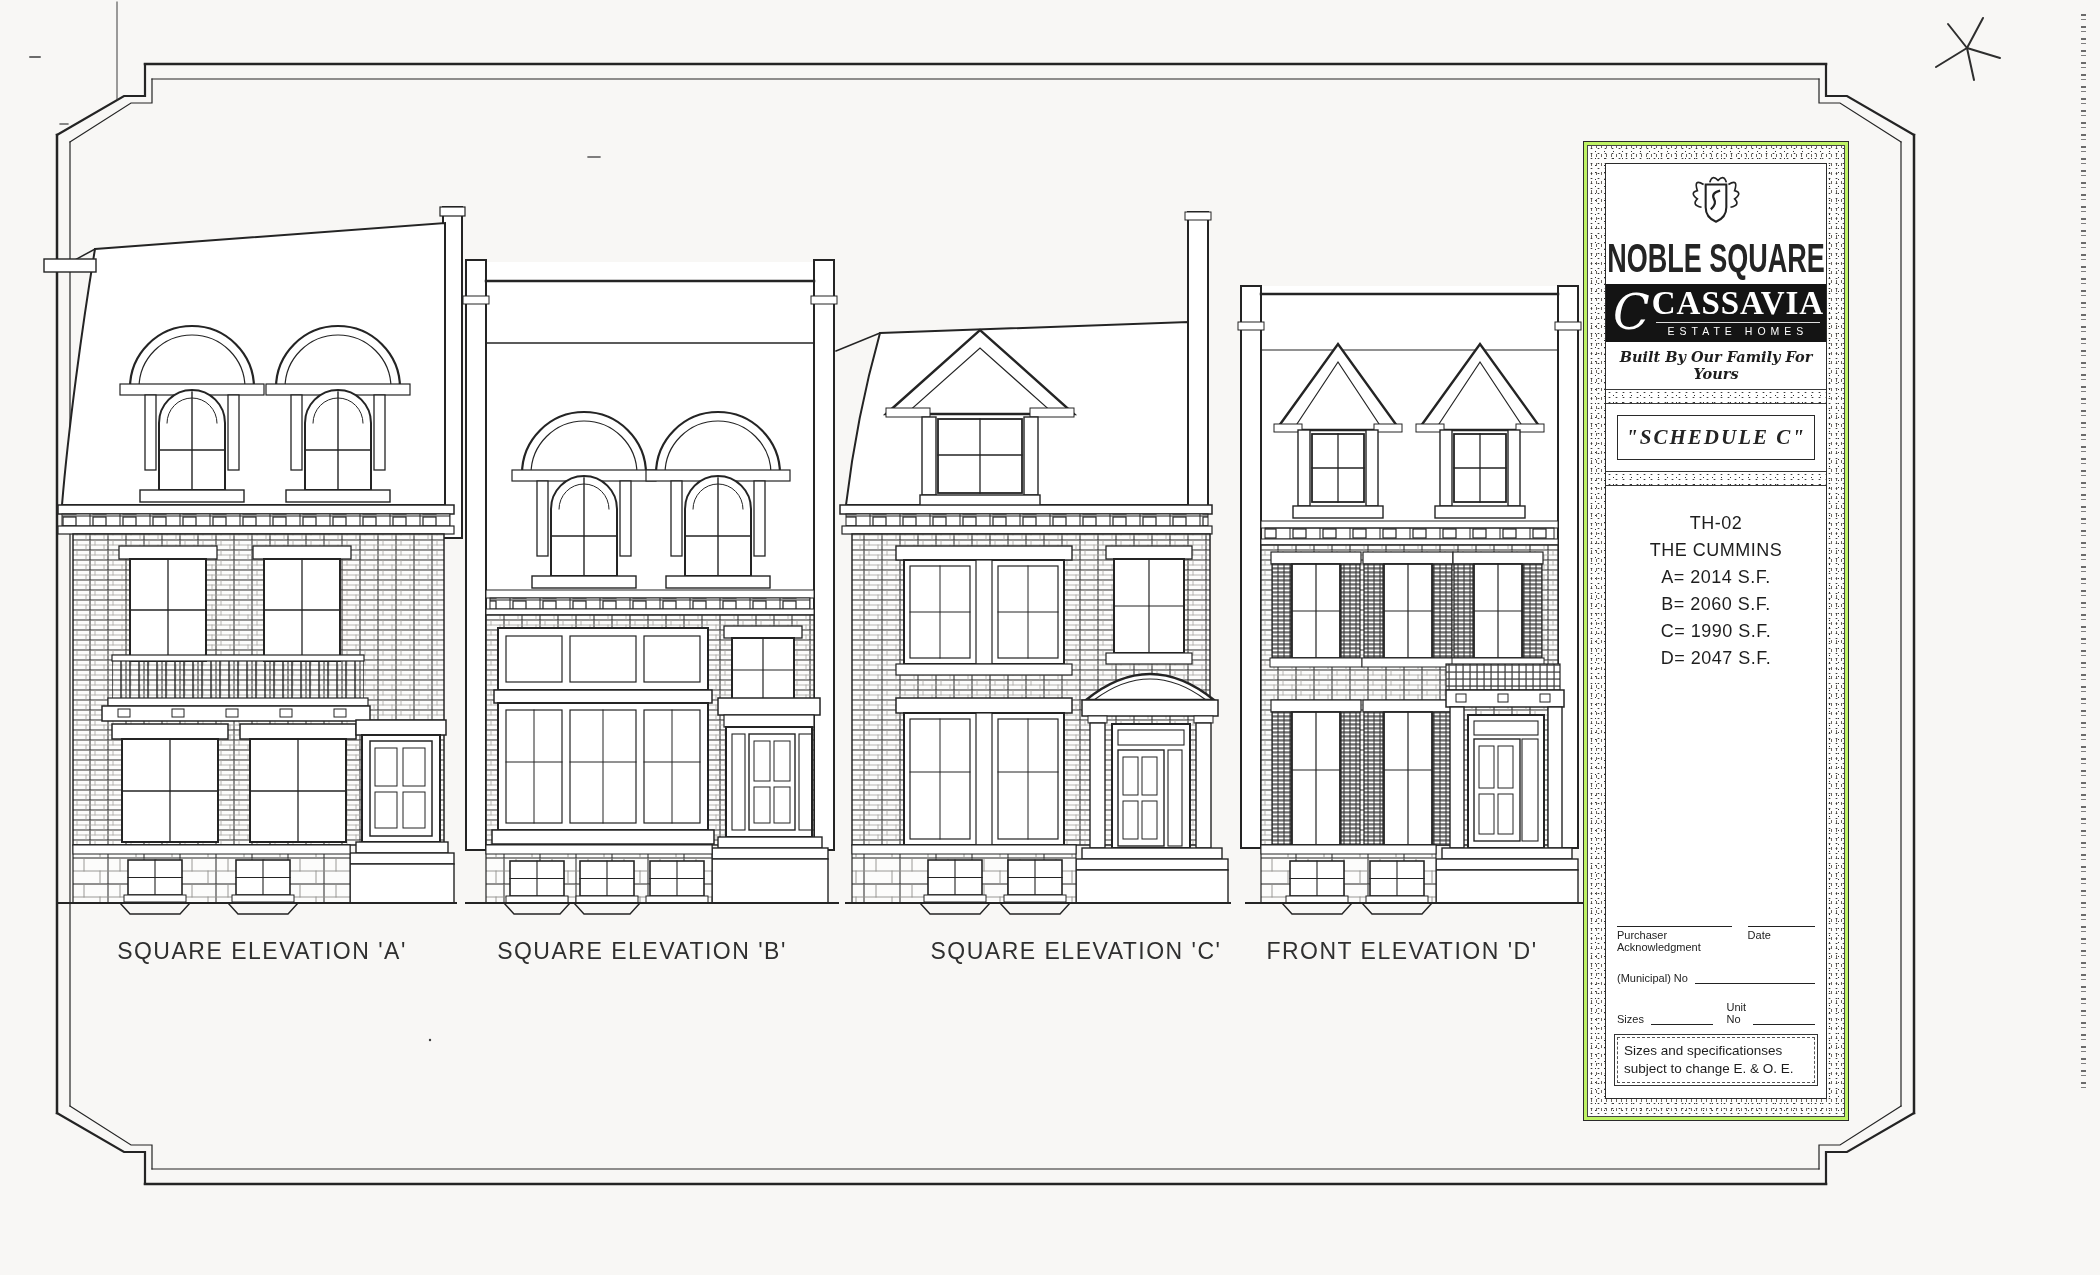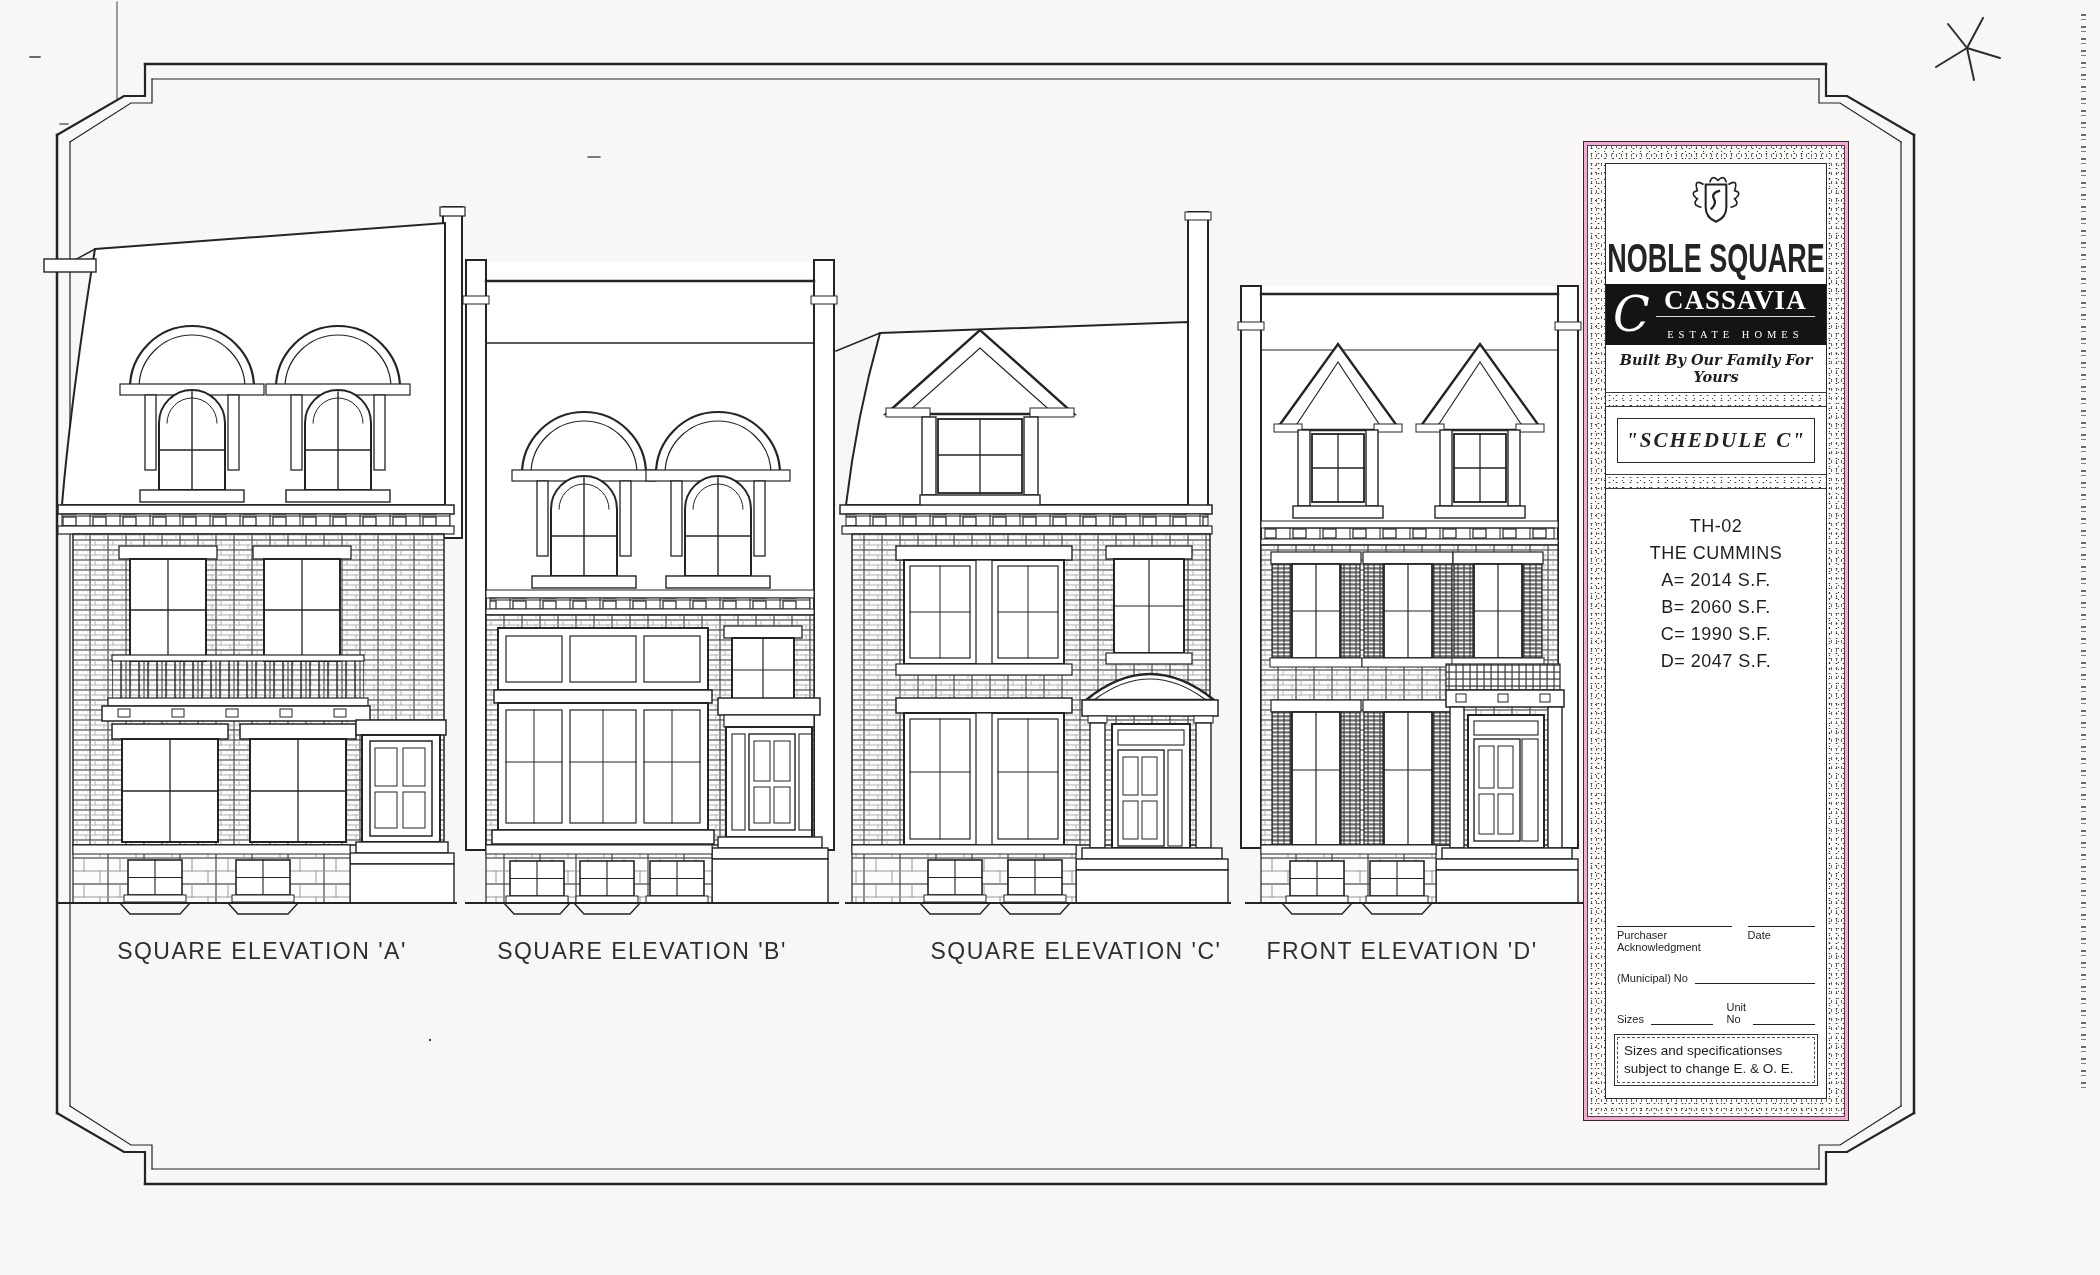--- a/index.html
+++ b/index.html
@@ -9,41 +9,41 @@
 
   
   .elev-label{position:absolute;top:938px;transform:translateX(-50%);white-space:nowrap;
               font-size:23px;letter-spacing:1.5px;color:#2f2f2f;}
 
   
   .edge-noise{position:absolute;left:2081px;top:14px;width:5px;height:1075px;opacity:.75;
     background-image:repeating-linear-gradient(180deg,#3c3c3c 0 2px,transparent 2px 5px,#565656 5px 6px,transparent 6px 12px);}
 
   
-  .tb{position:absolute;left:1583px;top:141px;width:266px;height:980px;background:#f9a8d4;border:1px solid #2a2a2a;box-sizing:border-box;}
+  .tb{position:absolute;left:1583px;top:141px;width:266px;height:980px;background:#bef264;border:1px solid #2a2a2a;box-sizing:border-box;}
   .tb-stipple{position:absolute;inset:3px;border:1px solid #454545;
     background-color:#fdfdfc;
     background-image:radial-gradient(#3a3a3a .9px,transparent 1.05px),
                      radial-gradient(#2f2f2f .7px,transparent .95px),
                      radial-gradient(#6b655e .7px,transparent .9px);
     background-size:7px 5px,9px 7px,5px 9px;background-position:0 0,3px 2px,1px 5px;}
   .tb-inner{position:absolute;inset:21px;background:#fff;border:1px solid #2a2a2a;
             display:flex;flex-direction:column;box-sizing:border-box;}
   .sep{height:13px;flex:none;border-top:1px solid #3a3a3a;border-bottom:1px solid #3a3a3a;
     background-image:radial-gradient(#3a3a3a .9px,transparent 1.05px),radial-gradient(#2f2f2f .7px,transparent .95px);
     background-size:7px 5px,9px 7px;background-position:0 0,3px 2px;}
   .logo-sec{text-align:center;padding-top:8px;}
   .community-wrap{height:42px;margin-top:2px;}
   .community{display:inline-block;font-weight:bold;font-size:27px;letter-spacing:0;
              transform:scaleY(1.5);transform-origin:center top;white-space:nowrap;}
   .cassavia-band{display:flex;align-items:center;background:#141414;margin-top:6px;padding:3px 7px 5px;}
   .script-c{font-family:"DejaVu Serif",serif;font-style:italic;font-size:48px;line-height:.75;color:#fff;margin-right:2px;}
   .cassavia-text{flex:1;text-align:center;color:#fff;}
-  .cassavia-name{font-family:"Liberation Serif",serif;font-weight:bold;font-size:27px;letter-spacing:1px;line-height:1;}
-  .cassavia-sub{font-size:10.5px;letter-spacing:5px;border-top:1px solid #ddd;margin:2px 4px 0;padding-top:12px;font-family:Liberation Serif, serif;}
+  .cassavia-name{font-family:"Liberation Serif",serif;font-weight:bold;font-size:33px;letter-spacing:1px;line-height:1;}
+  .cassavia-sub{font-size:10.5px;letter-spacing:5px;border-top:1px solid #ddd;margin:2px 4px 0;padding-top:2px;}
   .tagline{font-family:"DejaVu Serif",serif;font-style:italic;font-weight:bold;font-size:14.5px;
            text-align:center;padding:6px 0 7px;color:#1d1d1d;}
   .schedule-box{margin:11px 11px;border:1.5px solid #2a2a2a;padding:9px 0;text-align:center;
     font-family:"Liberation Serif",serif;font-style:italic;font-weight:bold;font-size:21px;letter-spacing:2px;}
   .specs{text-align:center;padding-top:24px;font-size:18px;line-height:1.5;letter-spacing:.5px;color:#1e1e1e;}
   .spacer{flex:1;}
   .form{padding:0 11px;font-size:11px;color:#222;}
   .sig-row{display:flex;gap:16px;}
   .sig-col1{flex:1.7;} .sig-col2{flex:1;}
   .wline{border-bottom:1.5px solid #222;height:13px;}

